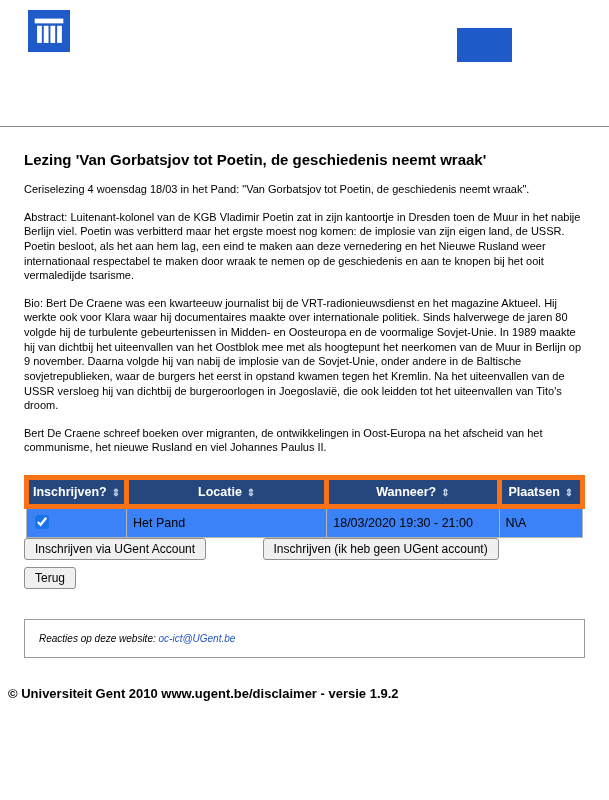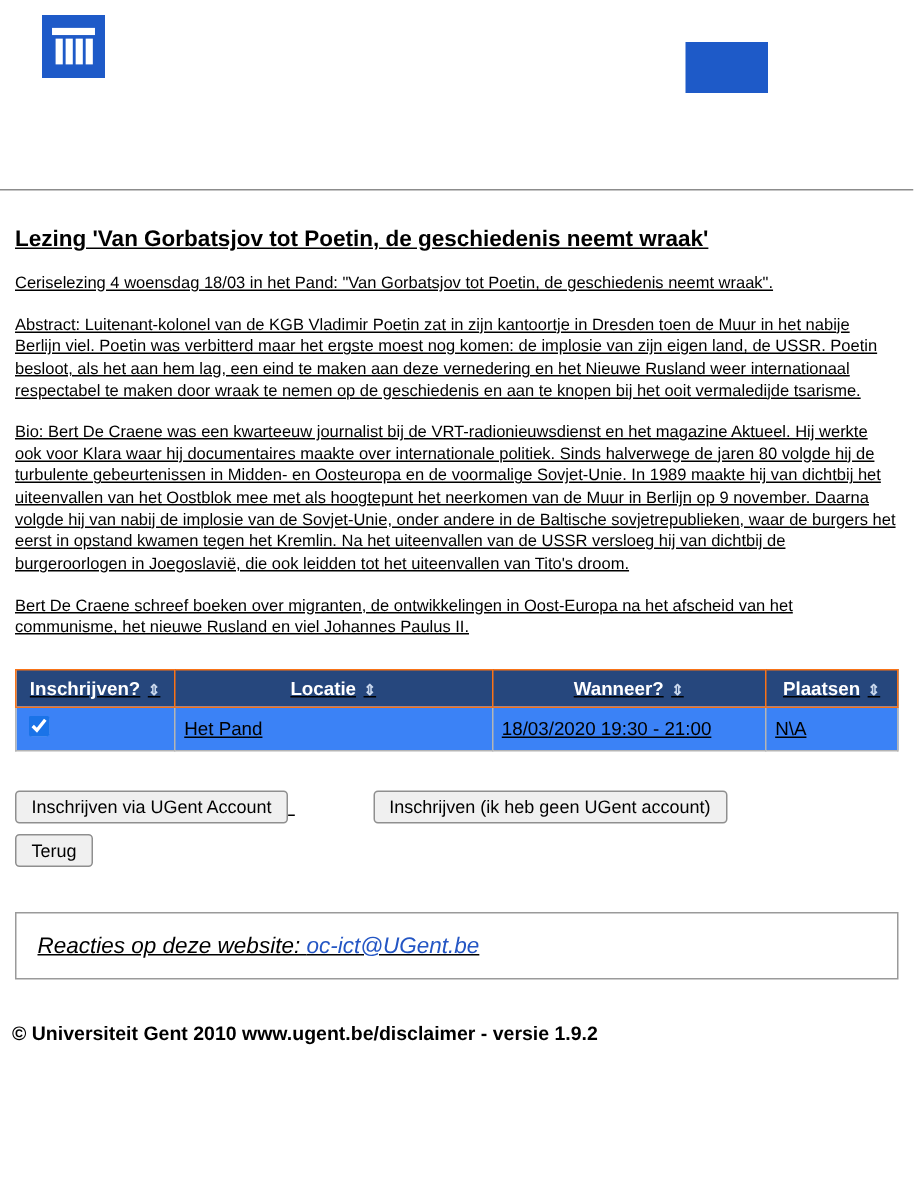--- a/index.html
+++ b/index.html
@@ -14,49 +14,49 @@
   .logo-square svg{display:block;}
   .logo-text{
     margin-top:7px;font-weight:bold;font-size:15px;line-height:1.1;
     color:var(--logo-text-blue,#1D3C73);letter-spacing:.4px;
   }
   .banner{
     position:absolute;left:457px;top:28px;width:55px;height:34px;
     background:var(--brand-blue,#1E5AC8);
   }
   
-  .main{padding:0 10px;text-decoration:underline;}
+  .main{padding:0 24px;}
   .title{font-size:15px;font-weight:bold;margin:24px 0 14px 0;}
   p.para{font-size:11px;line-height:1.33;margin:13px 0;}
   
   table{border-collapse:collapse;width:100%;margin-top:20px;}
   th{
     background:var(--table-header-navy,#26477D);color:#fff;
     font-size:12.5px;font-weight:bold;text-align:center;
-    padding:5px 4px;border:1px solid #f97316;
+    padding:5px 4px;border:5px solid #f97316;
   }
   .sort{font-size:10px;color:#c9d7ec;margin-left:5px;}
   td{
     border:1px solid #b5b5b5;font-size:12.5px;padding:5px 6px;height:18px;
     background:#3b82f6;vertical-align:middle;
   }
   input[type=checkbox]{width:14px;height:14px;accent-color:#1a73e8;margin:0 0 0 2px;}
   
-  .buttons{margin-top:26px;}
+  .buttons{}
   button{
     font-family:inherit;font-size:12px;color:#000;
     padding:3px 10px;background:#f0f0f0;border:1px solid #8f8f8f;border-radius:3px;
     cursor:pointer;
   }
   .btn-no-account{margin-left:52px;}
   .back-row{margin-top:7px;}
   
   .feedback{
     margin-top:30px;border:1px solid #9a9a9a;padding:13px 14px;
-    font-size:15px;font-style:italic;
+    font-size:10px;font-style:italic;
   }
   .feedback a{color:var(--link-blue,#2456C4);text-decoration:none;font-style:italic;}
   
   .footer{margin:28px 0 15px 8px;font-size:13px;font-weight:bold;}
 </style>
 </head>
 <body>
 
 <div class="header">
   <div class="logo">

